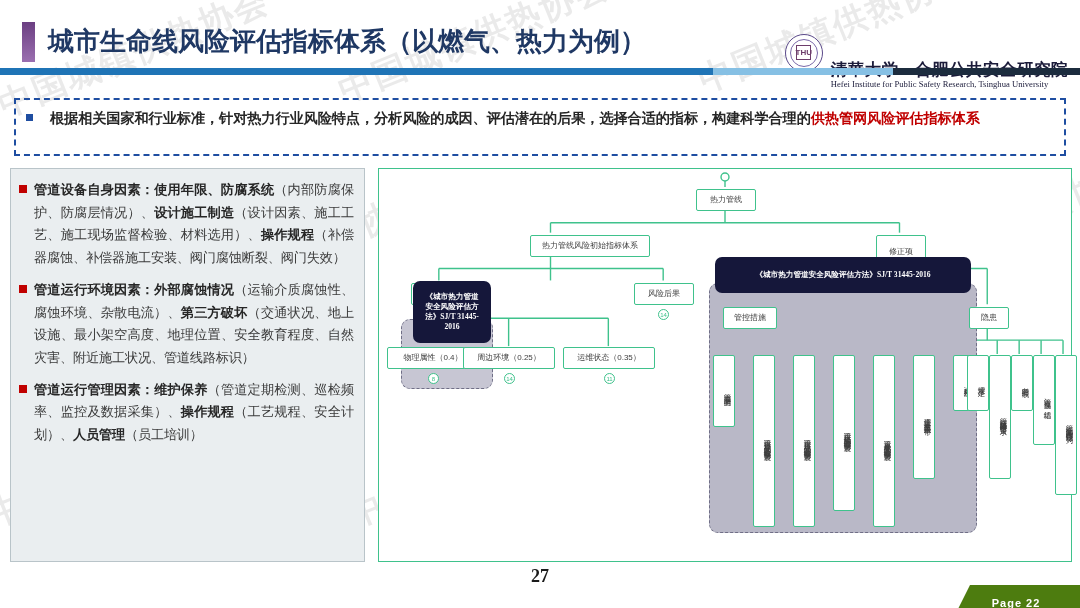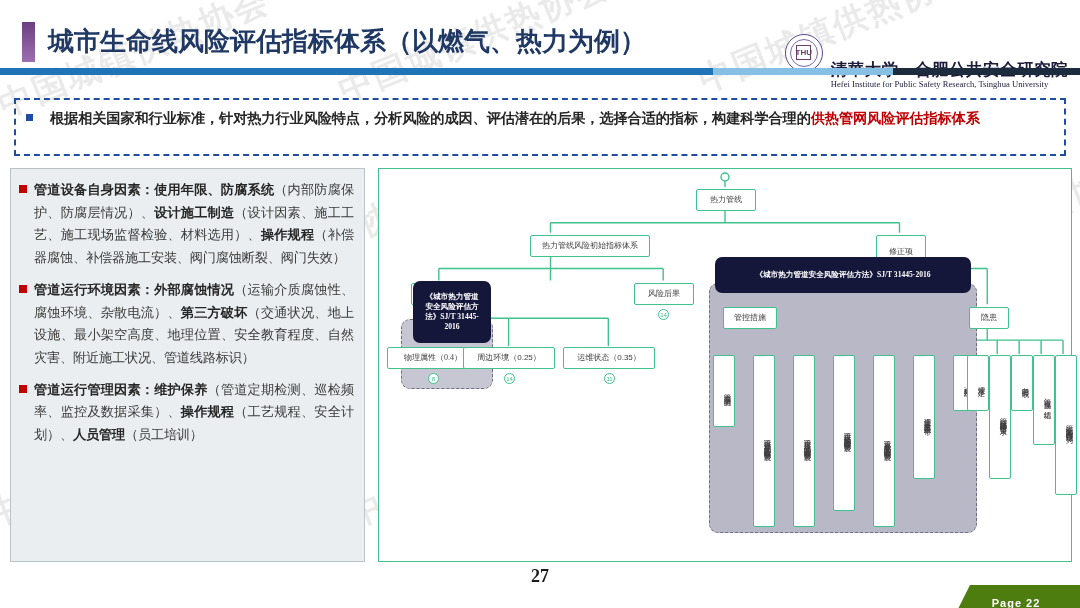--- a/index.html
+++ b/index.html
@@ -297,21 +297,21 @@
 
       <div class="node" style="left:124px; top:66px; width:120px; height:22px;margin-left:27px;">热力管线风险初始指标体系</div>
       <div class="node" style="left:497px; top:66px; width:50px; height:34px;">修正项</div>
 
       <div class="node" style="left:32px; top:114px; width:56px; height:22px;">可能性</div>
       <div class="node" style="left:255px; top:114px; width:60px; height:22px;font-family:Liberation Serif, serif;">风险后果</div>
       <div class="badge" style="left:279px; top:140px;">14</div>
 
       <div class="dark-label" style="left:34px; top:112px; width:78px; height:62px;">《城市热力管道安全风险评估方法》SJ/T 31445-2016</div>
 
-      <div class="node" style="left:8px; top:178px; width:92px; height:22px;font-family:Liberation Serif, serif;">物理属性（0.4）</div>
+      <div class="node" style="left:8px; top:178px; width:92px; height:22px;">物理属性（0.4）</div>
       <div class="badge" style="left:49px; top:204px;">8</div>
 
       <div class="node" style="left:84px; top:178px; width:92px; height:22px;">周边环境（0.25）</div>
       <div class="badge" style="left:125px; top:204px;">14</div>
 
       <div class="node" style="left:184px; top:178px; width:92px; height:22px;">运维状态（0.35）</div>
       <div class="badge" style="left:225px; top:204px;">11</div>
 
       <div class="dark-label" style="left:336px; top:88px; width:256px; height:36px;">《城市热力管道安全风险评估方法》SJ/T 31445-2016</div>
 

